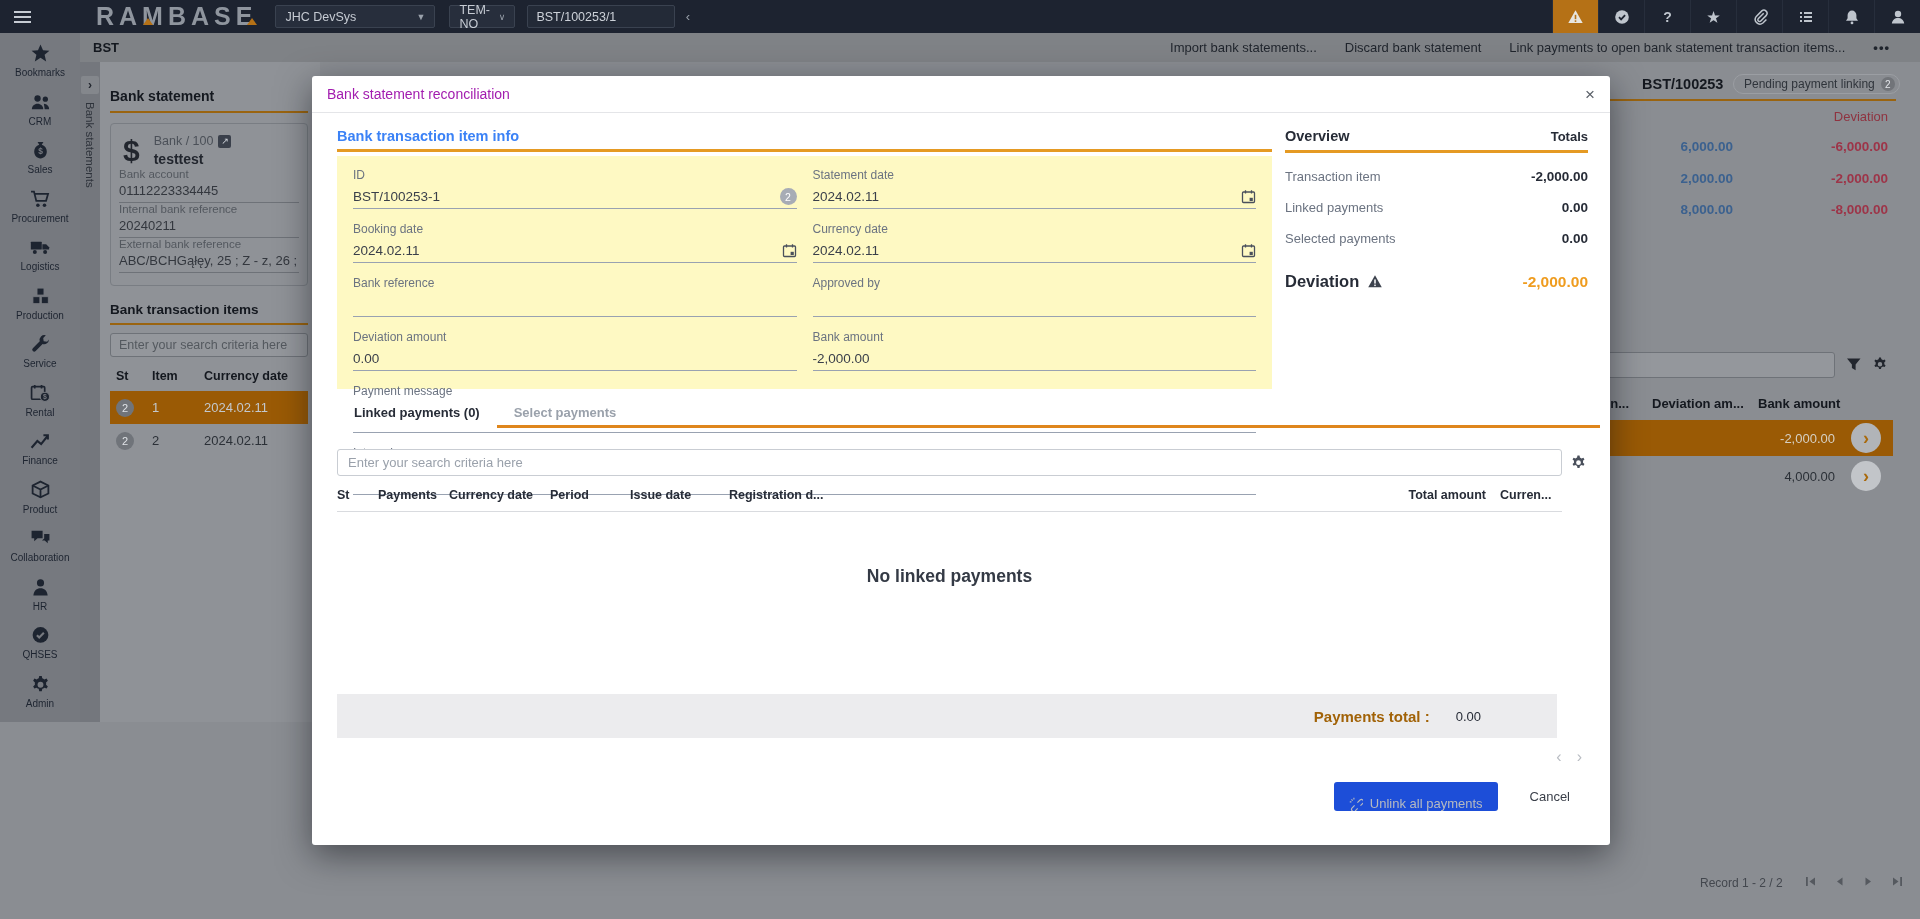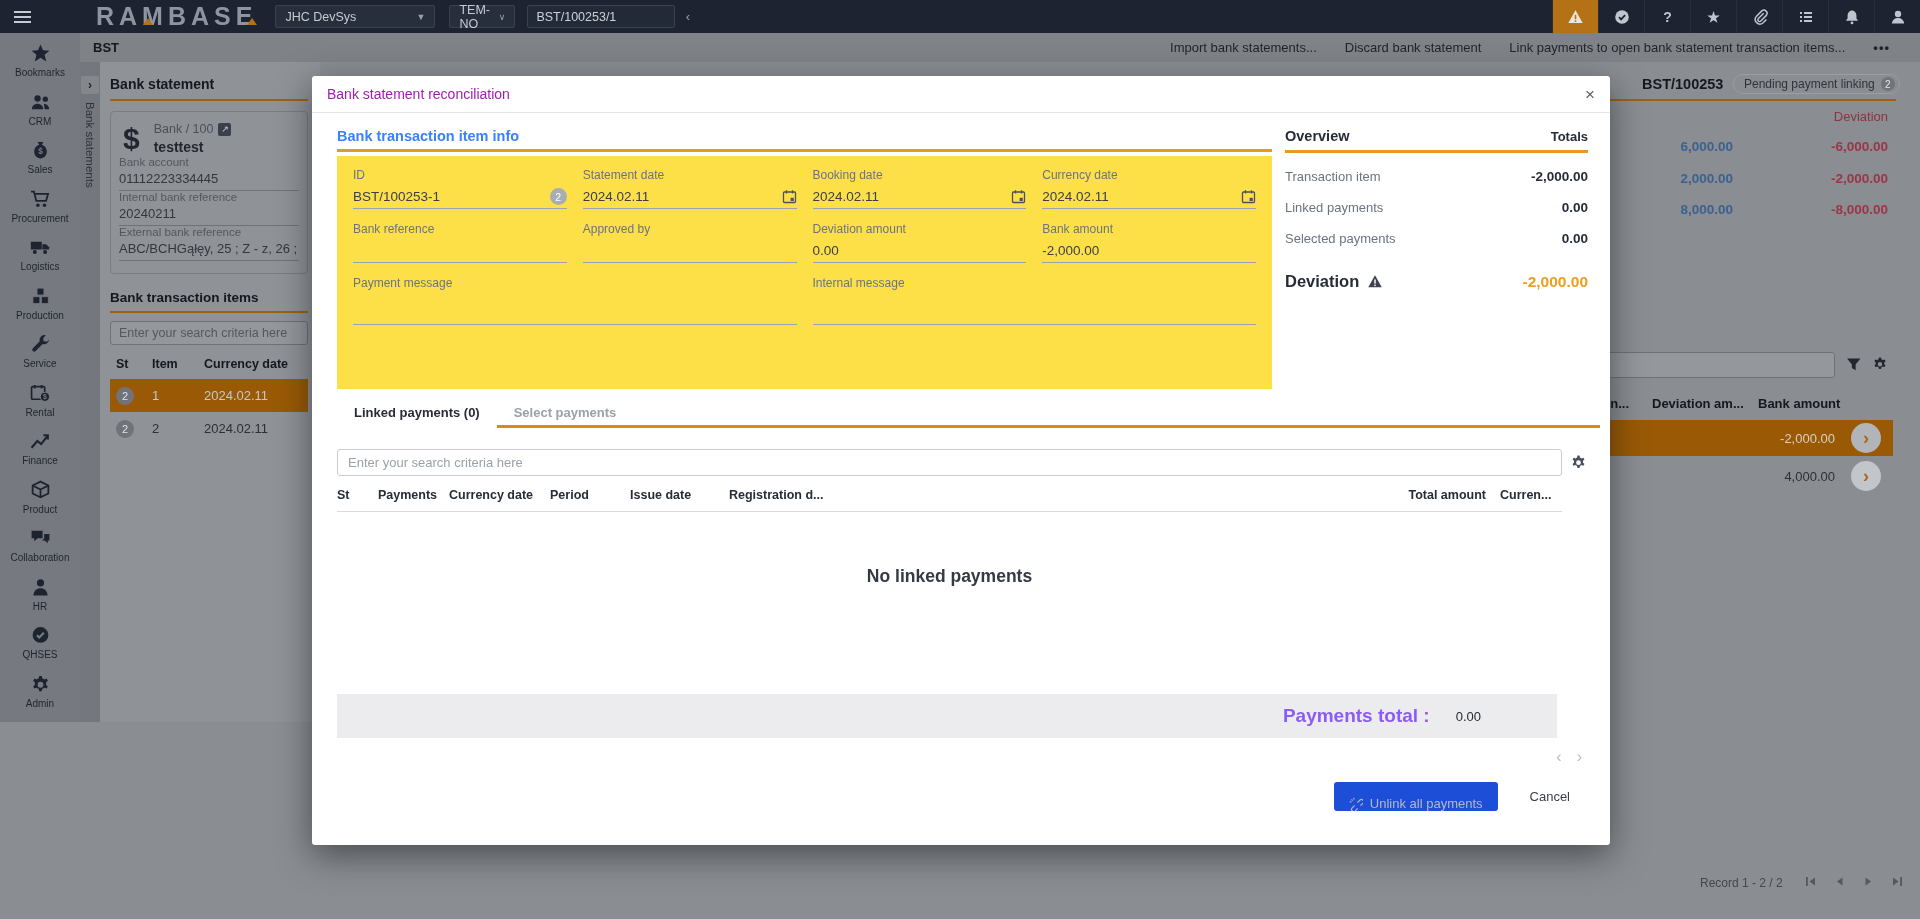--- a/index.html
+++ b/index.html
@@ -36,21 +36,21 @@
   .sidebar{position:absolute;top:33px;left:0;width:80px;bottom:0;background:#76797f;display:flex;flex-direction:column;align-items:center;padding-top:10px}
   .side-item{height:56px;width:100%;display:flex;flex-direction:column;align-items:center;justify-content:flex-start;gap:3px;color:#1d2430;font-size:10px;cursor:pointer}
   .side-item svg{flex:none}
 
   
   .rail{position:absolute;left:80px;top:62px;width:20px;bottom:0;background:#74777d}
   .rail-exp{width:18px;height:18px;margin:14px auto 8px;background:#84878c;color:#22262e;font-weight:bold;display:flex;align-items:center;justify-content:center;font-size:12px;cursor:pointer;border-radius:2px}
   .rail-label{writing-mode:vertical-rl;color:#2e333b;font-size:11.5px;margin:2px auto;white-space:nowrap}
 
   
-  .bs-panel{position:absolute;left:100px;top:62px;width:220px;bottom:0;background:#8f9297;padding:14px 12px 0 10px}
+  .bs-panel{position:absolute;left:100px;top:62px;width:220px;bottom:0;background:#8f9297;padding:26px 12px 0 10px}
   .bs-title{font-weight:bold;font-size:14px;color:#14181f;padding-bottom:7px;border-bottom:2px solid #9a6410}
   .bank-card{margin-top:10px;border:1px solid #797d83;border-radius:4px;padding:10px 8px 12px}
   .bank-head{display:flex;gap:10px}
   .dollar{font-size:30px;font-weight:bold;color:#22262e;line-height:1;padding:2px 4px}
   .bank-type{font-size:12.5px;color:#4b5058;display:flex;align-items:center;gap:5px}
   .link-ico{width:13px;height:13px;background:#3a404b;color:#cdd2d8;font-size:9px;display:inline-flex;align-items:center;justify-content:center;border-radius:2px}
   .bank-name{font-weight:bold;font-size:14px;color:#22262e;margin-top:3px}
   .bc-field{}
   .bc-label{font-size:11.5px;color:#53585f}
   .bc-value{font-size:13px;color:#33373e;border-bottom:1px solid #6e7278;padding:3px 0 4px;white-space:nowrap;overflow:hidden}
@@ -91,21 +91,21 @@
   .rec .pg{display:flex;gap:18px;align-items:center}
   .rec .pg span{cursor:pointer;display:flex}
 
   
   .modal{position:absolute;left:312px;top:76px;width:1298px;height:769px;background:#fff;border-radius:3px;box-shadow:0 10px 34px rgba(10,12,18,.5);z-index:30}
   .m-head{height:37px;border-bottom:1px solid #e4e5e8;display:flex;align-items:center;padding:0 15px}
   .m-title{font-size:14px;color:#a21caf}
   .m-close{margin-left:auto;font-size:17px;color:#5a6068;cursor:pointer;line-height:1}
   .m-sec-title{position:absolute;left:25px;top:52px;font-weight:bold;font-size:14.5px;color:#3b82f6}
   .m-sec-line{position:absolute;left:25px;top:73px;width:935px;height:3px;background:#e59a23}
-  .m-panel{position:absolute;left:25px;top:80px;width:935px;height:233px;background:#fde047;padding:12px 16px;display:grid;grid-template-columns:repeat(4,1fr);column-gap:16px;align-content:start;row-gap:13px}
+  .m-panel{position:absolute;left:25px;top:80px;width:935px;height:233px;background:#fef9c3;padding:12px 16px;display:grid;grid-template-columns:repeat(2,1fr);column-gap:16px;align-content:start;row-gap:13px}
   .fld-l{font-size:12px;color:#6b7381;margin-bottom:5px}
   .fld-v{display:flex;align-items:center;border-bottom:1px solid #99a2b1;min-height:22px;font-size:13.5px;color:#3a3f4a;padding-bottom:2px}
   .fld-v .sp{flex:1}
   .fld.span2{grid-column:span 2}
   .fld.msg .fld-v{min-height:30px}
   .id-badge{width:17px;height:17px;border-radius:50%;background:#a7acb5;color:#fff;font-size:10.5px;display:flex;align-items:center;justify-content:center}
   
   .ov{position:absolute;left:973px;top:52px;width:303px}
   .ov-head{display:flex;align-items:baseline;padding-bottom:6px;border-bottom:3px solid #e59a23}
   .ov-t1{font-weight:bold;font-size:14.5px;color:#272c37}
@@ -123,21 +123,21 @@
   .m-tab.active{color:#272c37;background:#fff;border-bottom:3px solid #fff;margin-bottom:-3px}
   
   .m-search{position:absolute;left:25px;top:373px;width:1225px;height:27px;border:1px solid #c9cdd3;border-radius:3px;font-size:13px;color:#3a3f4a;padding:0 10px;font-family:"Liberation Sans",sans-serif}
   .m-search::placeholder{color:#9aa1ab}
   .m-gear{position:absolute;left:1258px;top:378px;cursor:pointer}
   .m-th{position:absolute;left:25px;top:406px;width:1225px;display:flex;border-bottom:1px solid #d9dbdf;padding:6px 0 9px;font-weight:bold;font-size:12.5px;color:#272c37}
   .th-st{width:41px}.th-pay{width:71px}.th-cd{width:101px}.th-per{width:80px}.th-iss{width:99px}.th-reg{flex:1}
   .th-tot{width:100px;text-align:right}.th-cur{width:62px;margin-left:14px}
   .m-empty{position:absolute;left:25px;top:490px;width:1225px;text-align:center;font-weight:bold;font-size:17.5px;color:#343a45}
   .m-foot{position:absolute;left:25px;top:618px;width:1220px;height:44px;background:#ececee;display:flex;align-items:center;justify-content:flex-end;padding-right:76px;gap:26px}
-  .pt-l{font-weight:bold;font-size:19px;color:#8b5cf6}
+  .pt-l{font-weight:bold;font-size:15px;color:#a16207}
   .pt-v{font-size:13px;color:#272c37}
   .m-pager{position:absolute;right:28px;top:672px;display:flex;gap:15px;color:#b9bdc3;font-size:16px}
   .m-pager span{cursor:default}
   .m-btns{position:absolute;right:40px;top:706px;display:flex;align-items:center;gap:32px}
   .btn-unlink{height:29px;background:#1d4ed8;color:#b6bac0;border:none;border-radius:3px;font-size:13px;padding:0 15px;display:flex;align-items:flex-end;gap:7px;font-family:"Liberation Sans",sans-serif}
   .btn-cancel{background:none;border:none;font-size:13px;color:#3a3f49;cursor:pointer;font-family:"Liberation Sans",sans-serif}
 </style>
 </head>
 <body>
 

